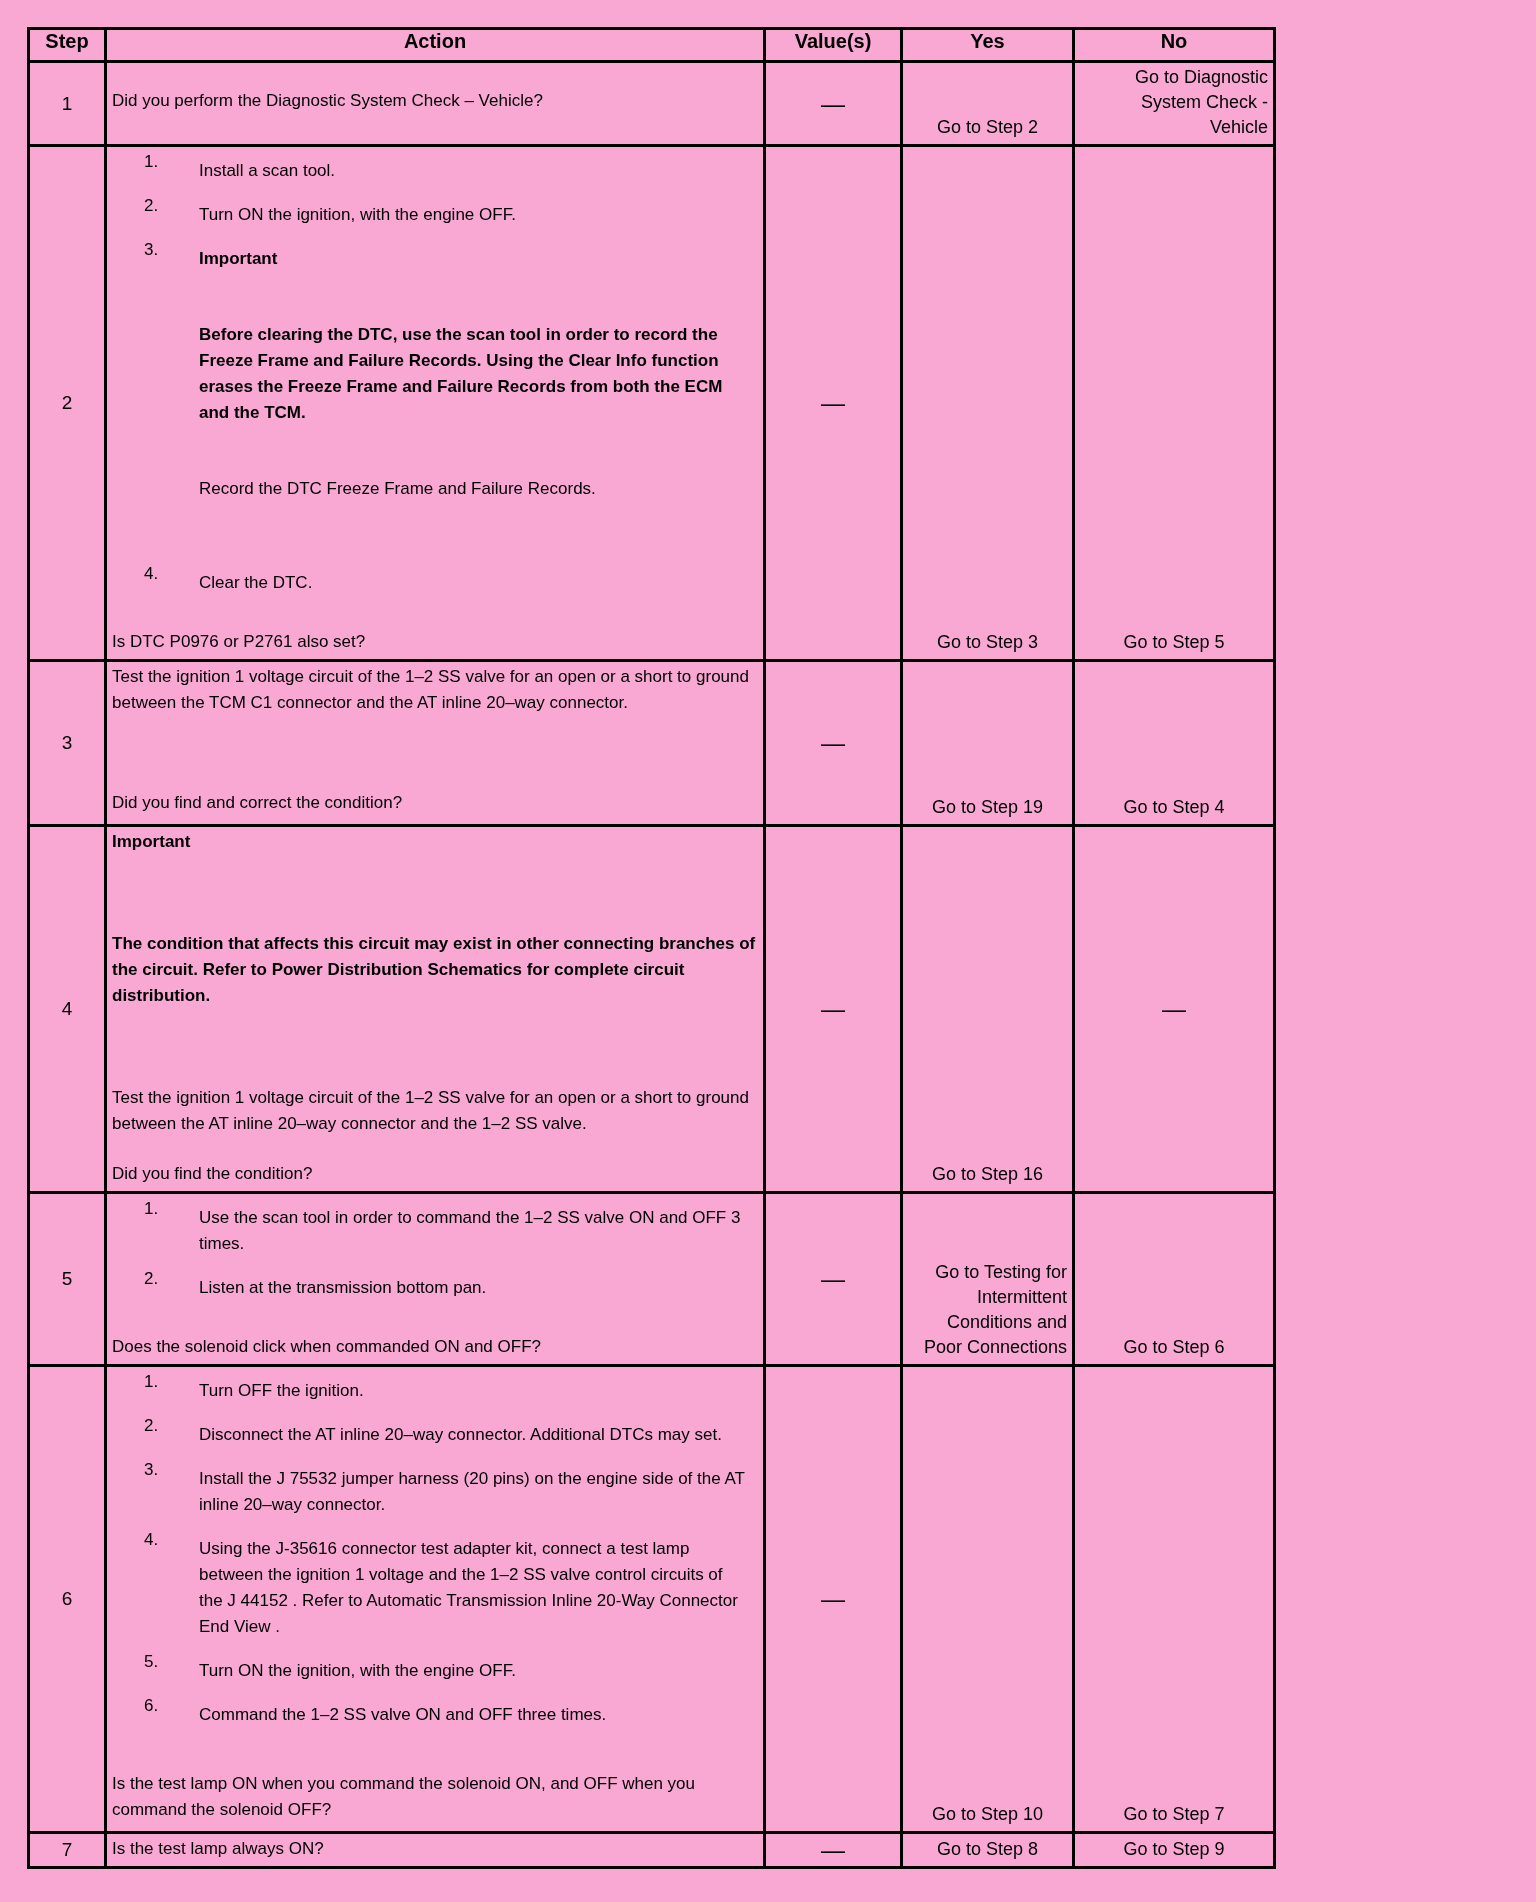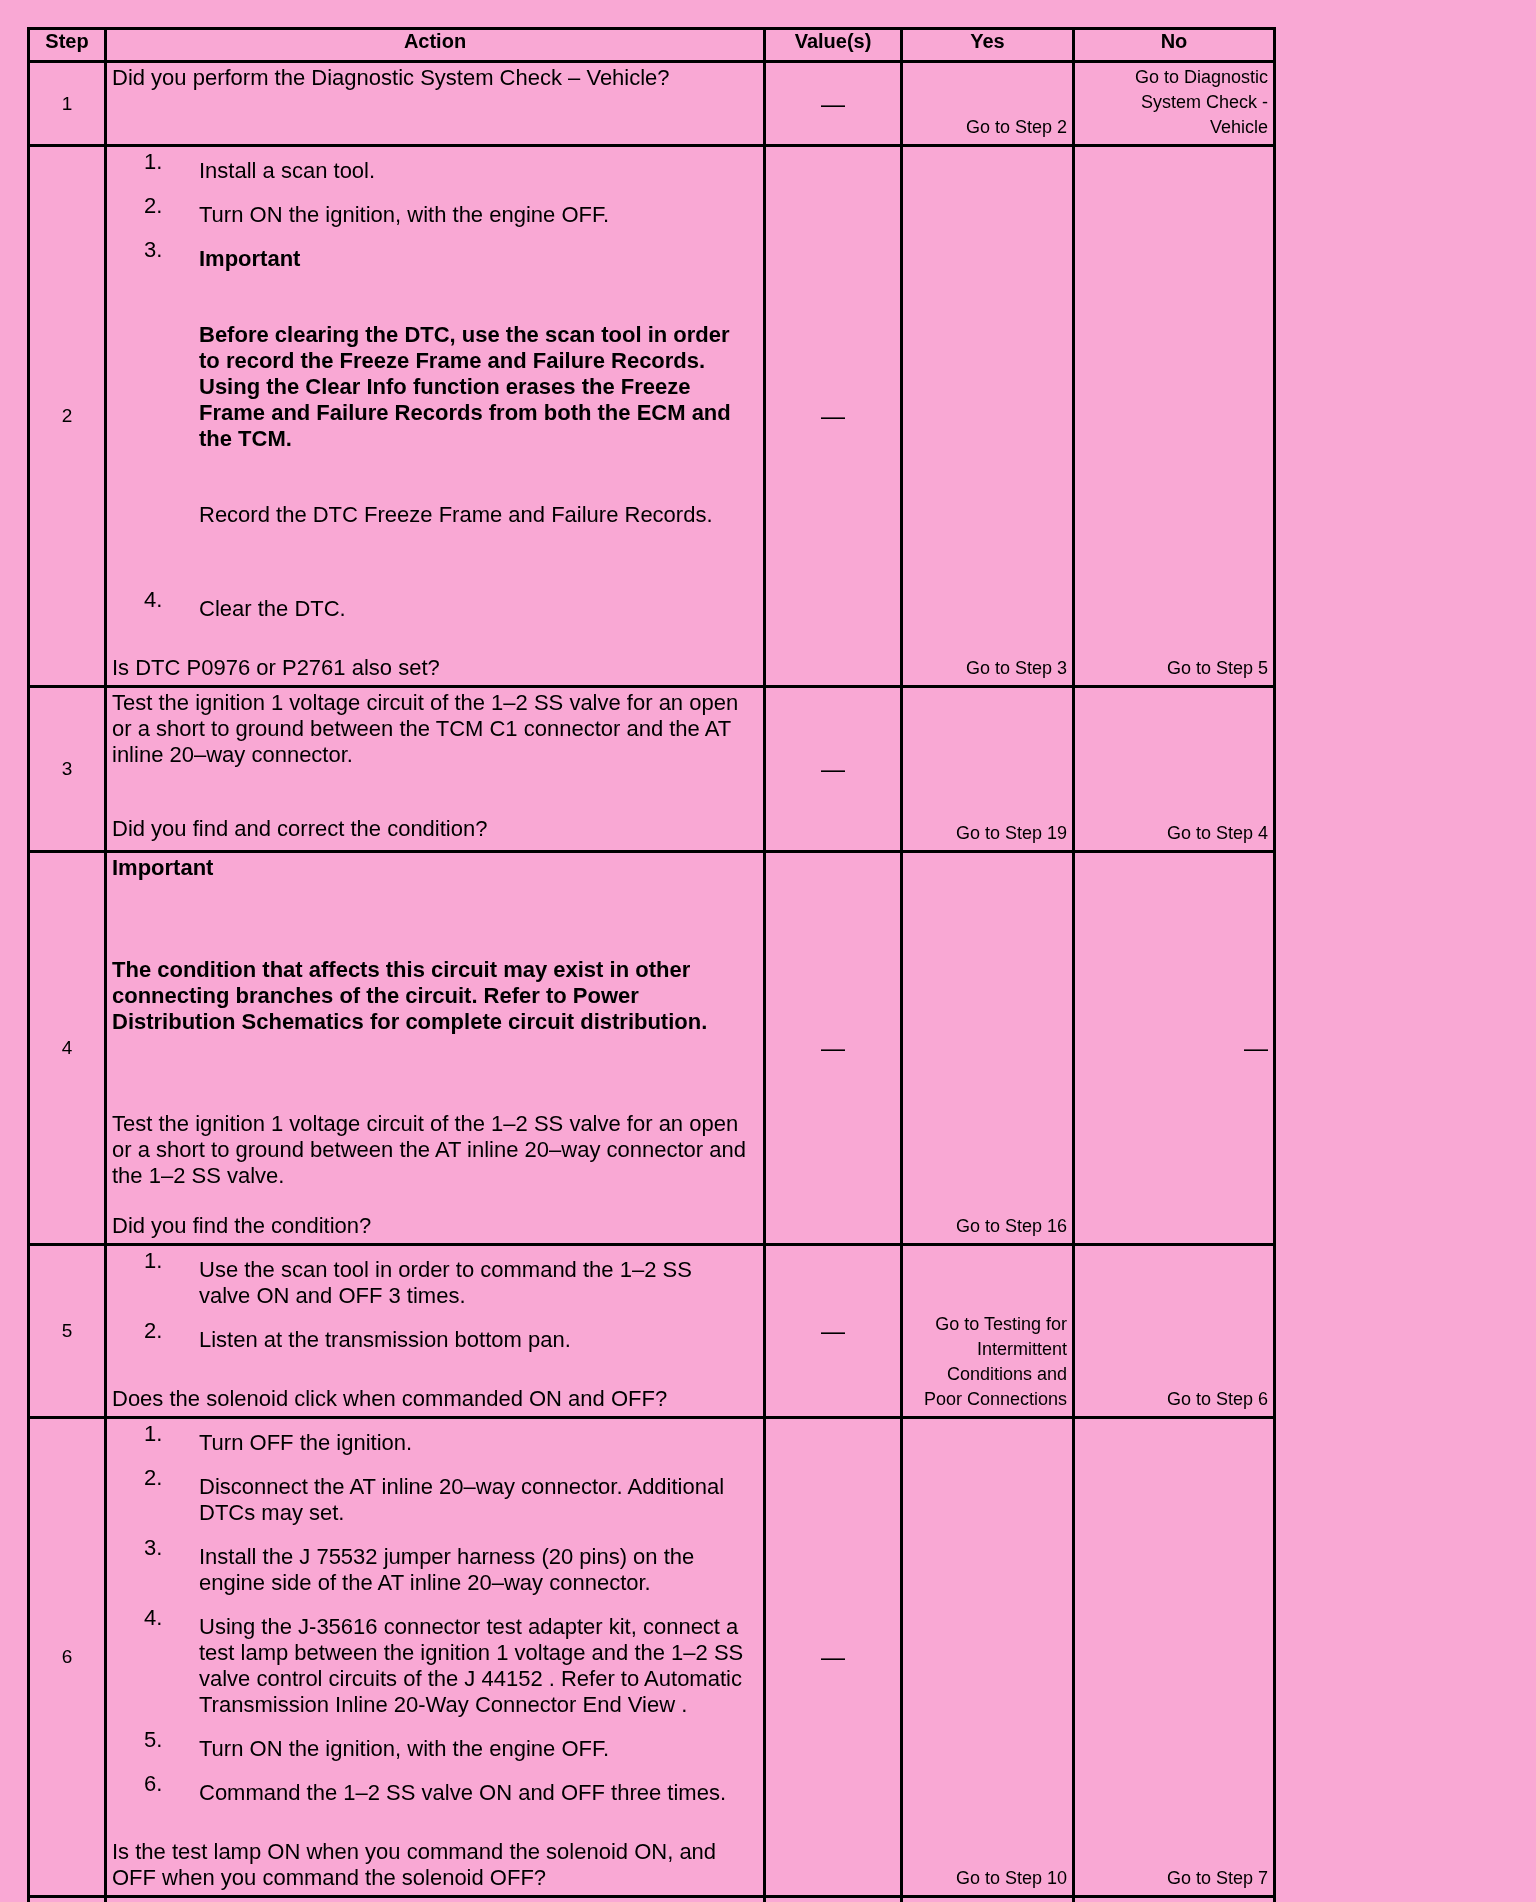--- a/index.html
+++ b/index.html
@@ -54,24 +54,25 @@
   .cell-step{
     text-align:center;
     vertical-align:middle !important;
     font-size:19px;
   }
 
   .cell-action{padding:2px 5px 2px 5px !important;}
   .action-flex{
     display:flex;
     flex-direction:column;
-    font-size:22px;
+    font-size:17px;
     line-height:26px;
     padding-bottom:2px;
     box-sizing:border-box;
+    justify-content:center;
   }
   .row1 .action-flex{min-height:74px}
   .row2 .action-flex{min-height:494px}
   .row3 .action-flex{min-height:154px}
   .row4 .action-flex{min-height:346px}
   .row5 .action-flex{min-height:152px}
   .row6 .action-flex{min-height:456px}
   .row7 .action-flex{min-height:24px}
 
   .para{margin:0}
@@ -97,21 +98,21 @@
   }
   .cell-goto{
     font-size:18px;
     line-height:25px;
     padding:2px 5px 4px 5px !important;
   }
   .va-top{vertical-align:top !important}
   .va-middle{vertical-align:middle !important}
   .va-bottom{vertical-align:bottom !important}
   .ta-left{text-align:right}
-  .ta-center{text-align:right}
+  .ta-center{text-align:center}
   .cell-goto.va-middle{font-size:24px}
 </style>
 </head>
 <body>
 
 <div class="page">
   <table class="diag">
     <colgroup>
       <col class="c-step">
         <col class="c-action">

